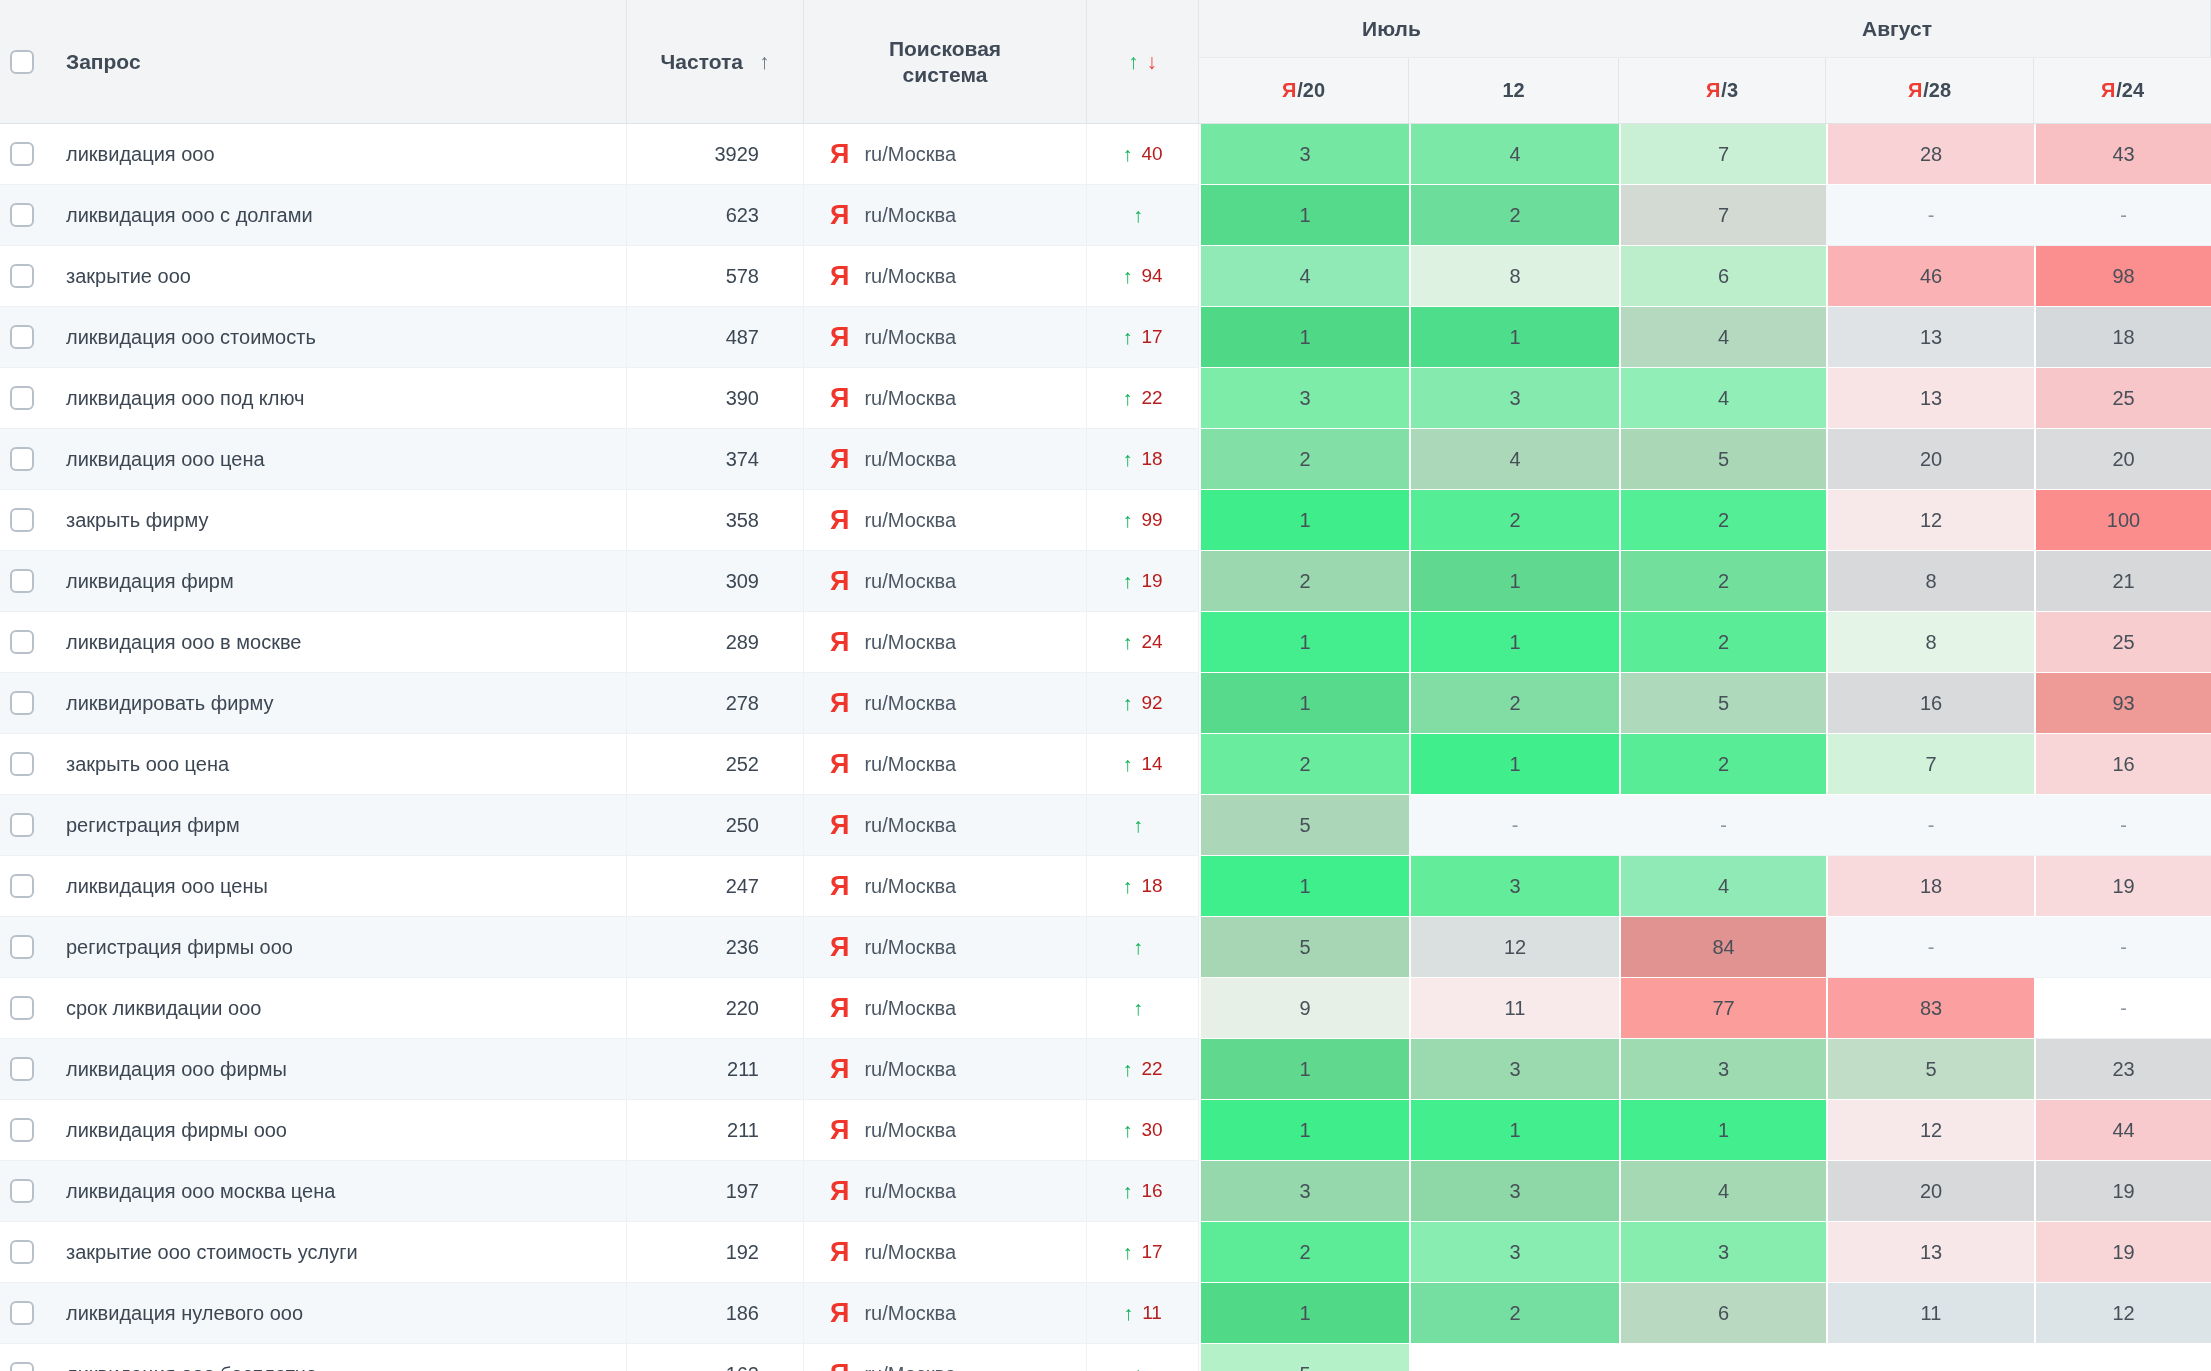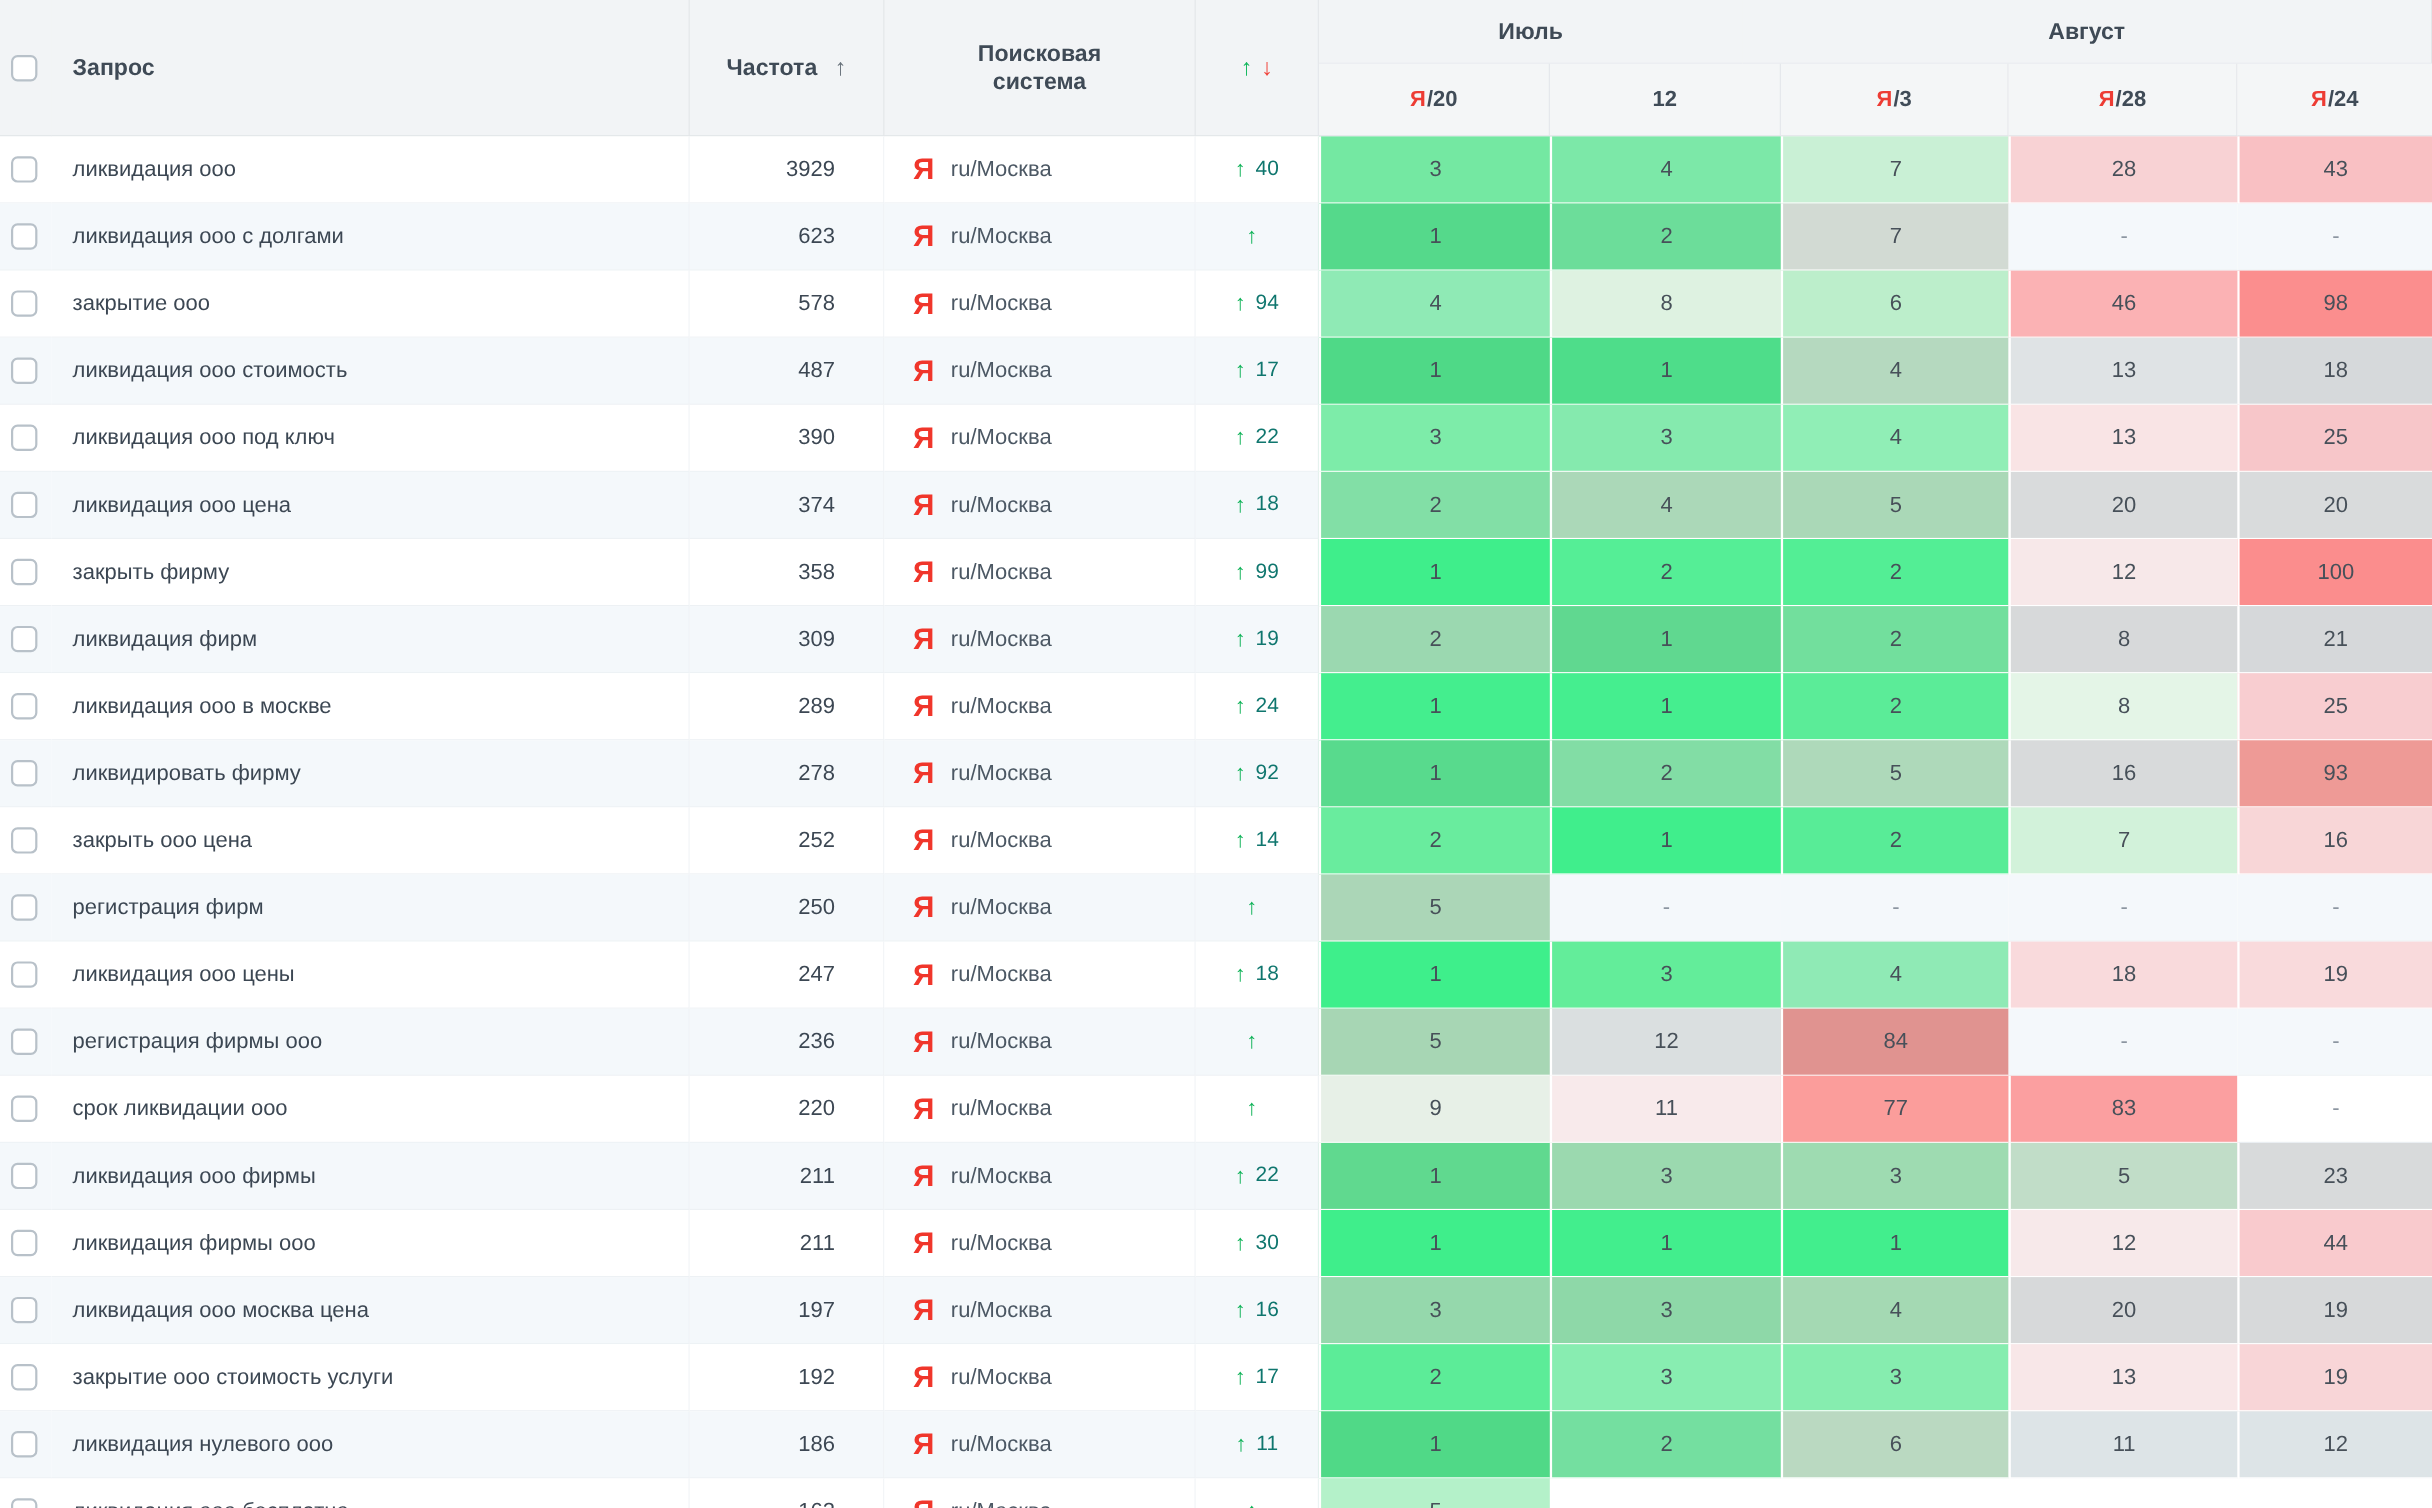--- a/index.html
+++ b/index.html
@@ -73,21 +73,21 @@
     width:24px; height:24px; background:#fff;
     border:2px solid #b8c1c9; border-radius:6px; display:inline-block;
   }
   .q-cell { padding-left:19px; color:#3c4753; border-right:1px solid #eef1f4; }
   .f-cell { justify-content:flex-end; padding-right:44px; color:#3c4753; border-right:1px solid #eef1f4; }
   .e-cell { padding-left:26px; gap:15px; border-right:1px solid #eef1f4; }
   .ya-icon { color:#f0362b; font-weight:bold; font-size:27px; line-height:1; }
   .e-label { color:#4c5864; font-size:20px; }
   .c-cell { justify-content:center; gap:9px; border-right:1px solid #eef1f4; }
   .c-up { color:#0eb257; font-weight:bold; font-size:20px; }
-  .c-num { color:#0f766e; font-size:19px; }
+  .c-num { color:#b91c1c; font-size:19px; }
   .pos-cell {
     justify-content:center; color:#475059;
     border-bottom:1px solid #ffffff;
     border-left:2px solid #ffffff;
   }
   .pos-cell.nobg { border-bottom:1px solid #edf1f4; border-left:2px solid transparent; color:#8b95a0; }
   .row.even .pos-cell.nobg { background:#f4f8fb; }
   .row.odd  .pos-cell.nobg { background:#ffffff; }
 </style>
 </head>

